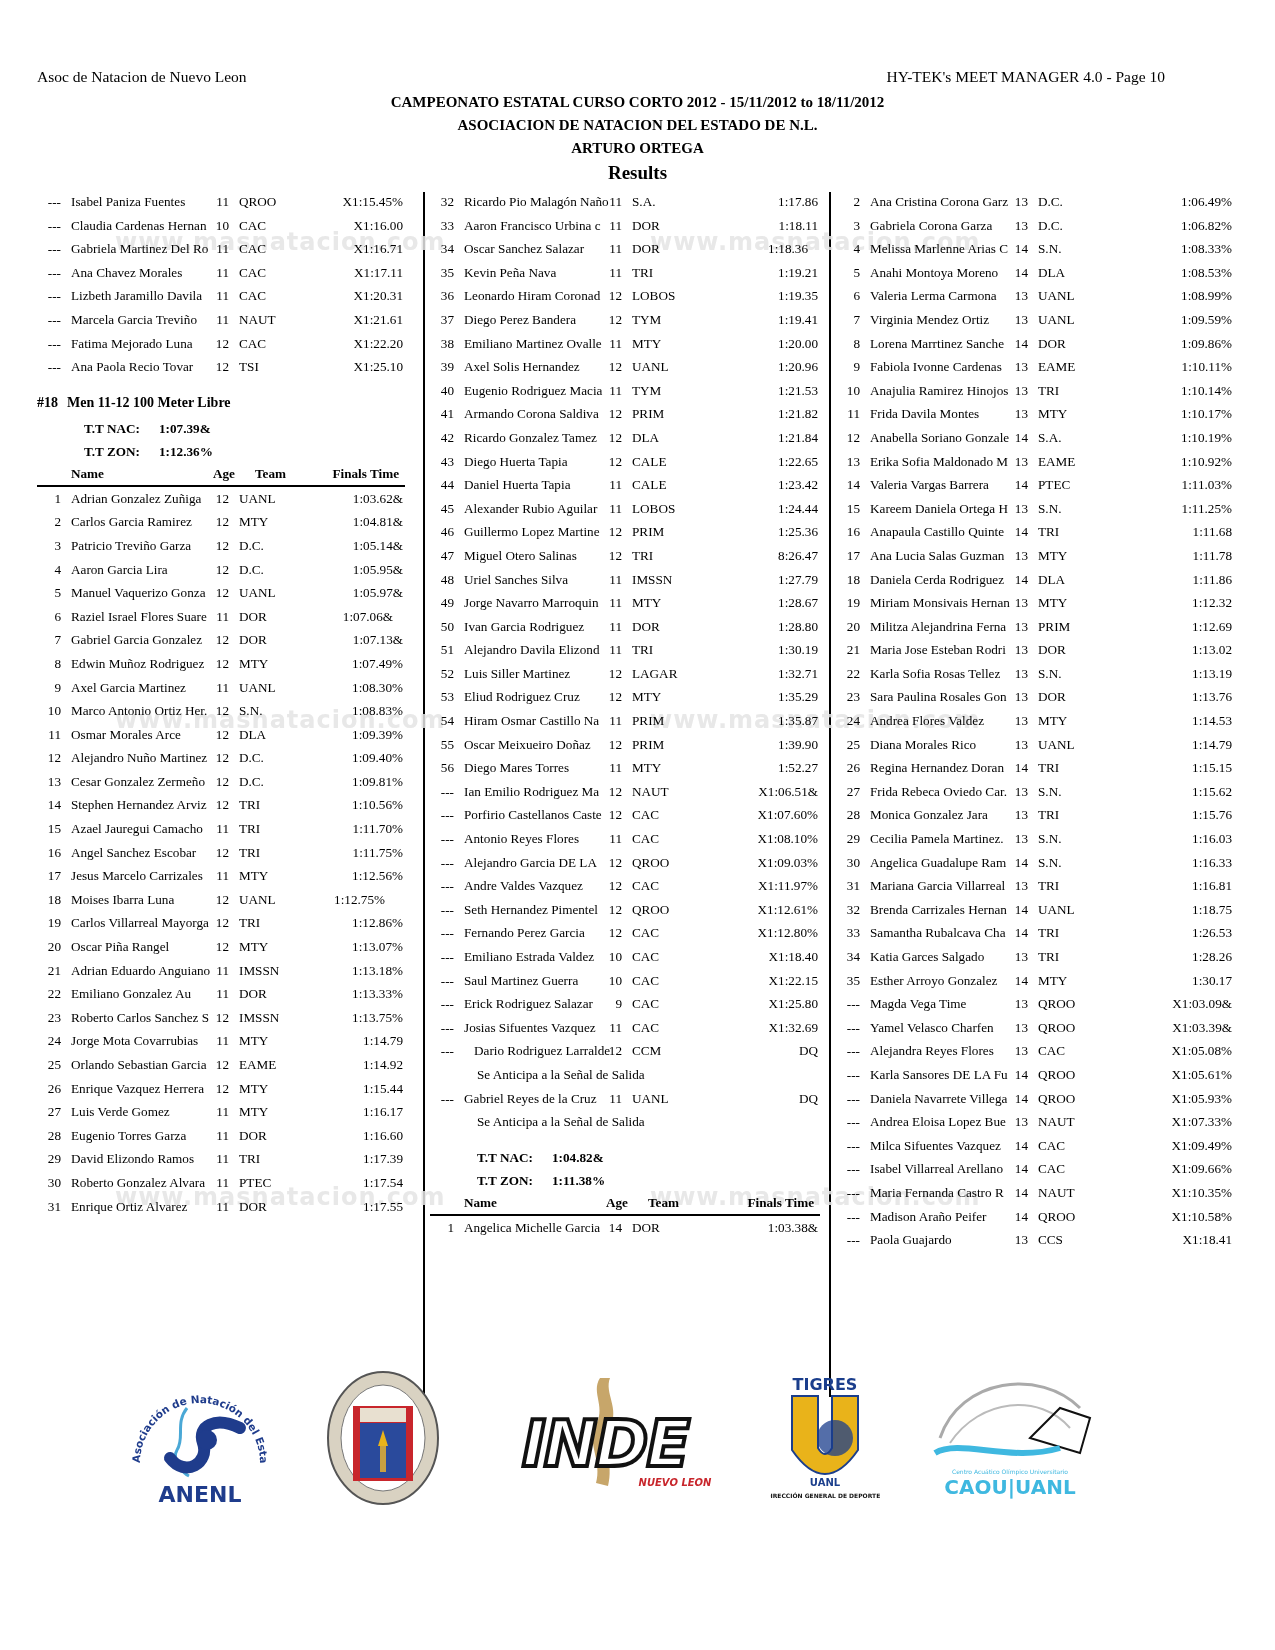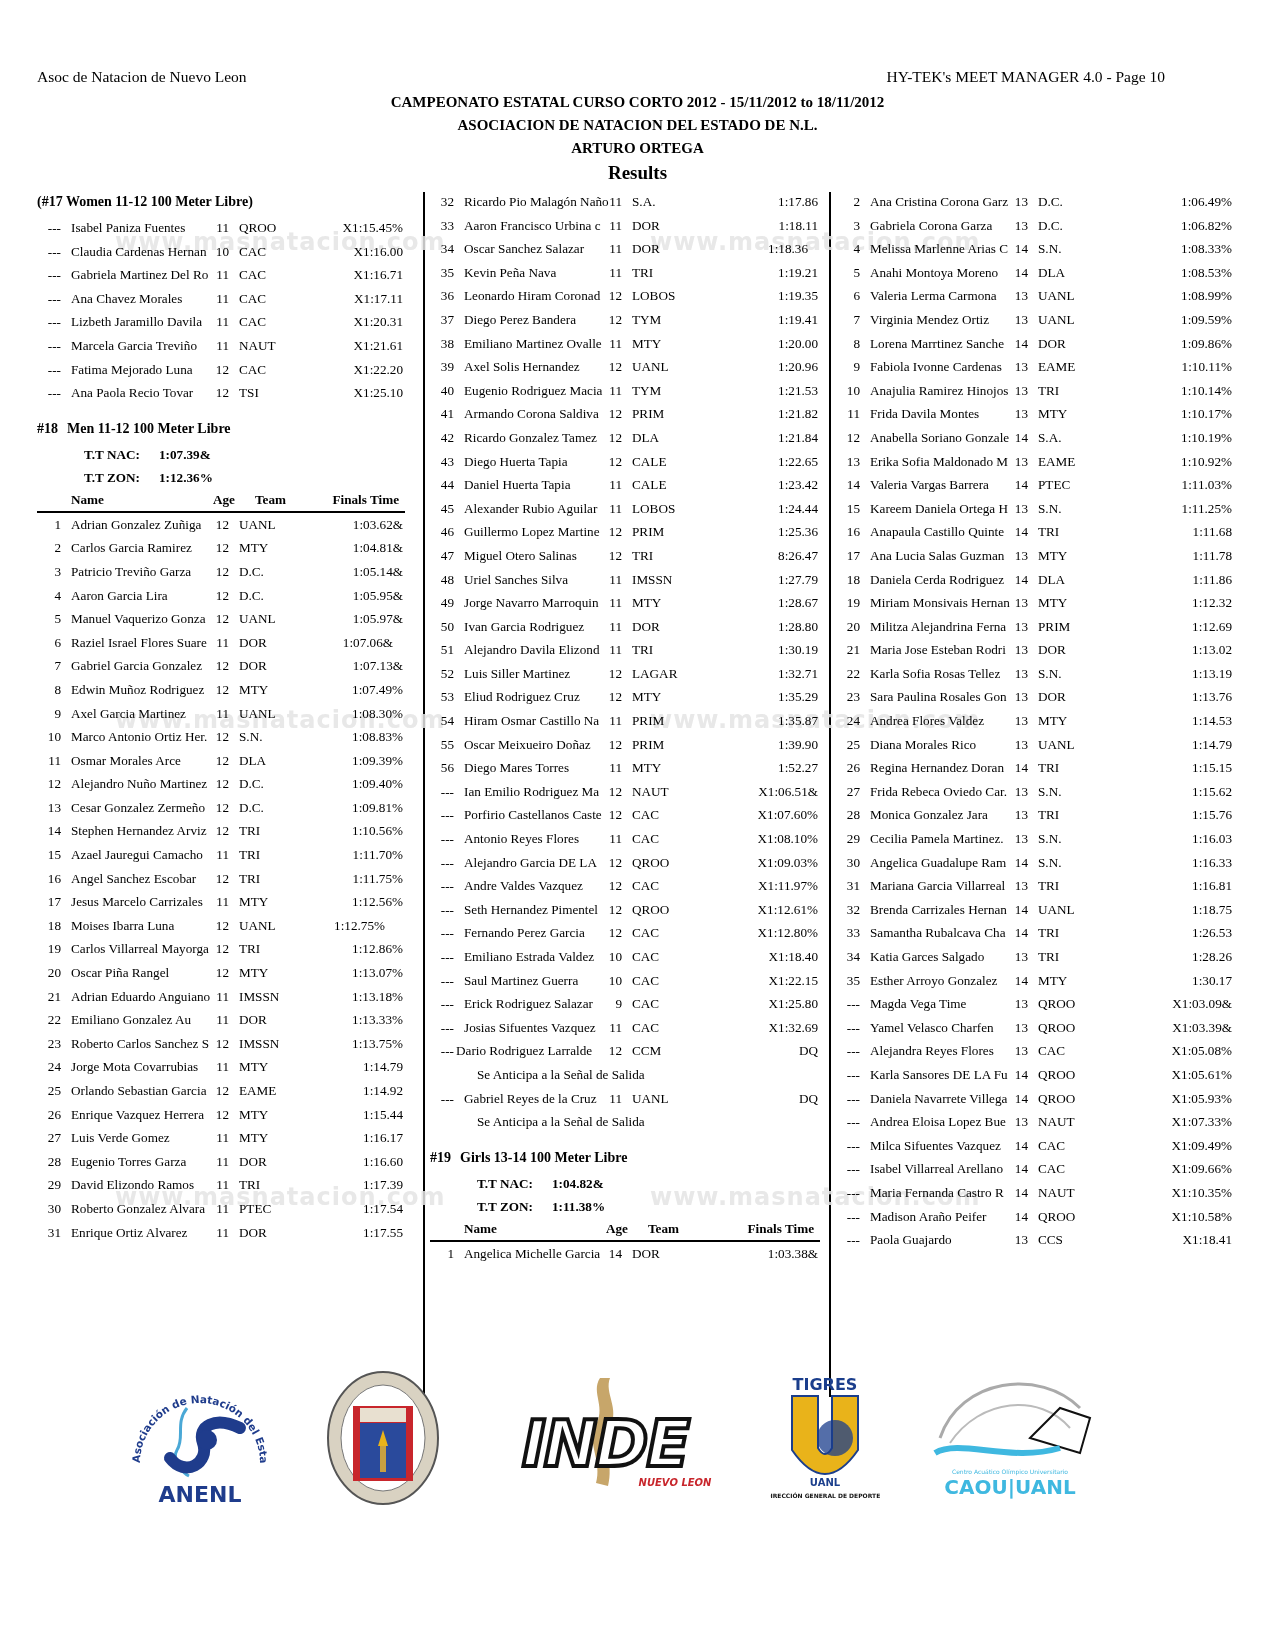--- a/index.html
+++ b/index.html
@@ -55,23 +55,20 @@
 <div class="vline v2"></div>
 
 <div class="wm" style="left:115px;top:228px;">www.masnatacion.com</div>
 <div class="wm" style="left:650px;top:228px;">www.masnatacion.com</div>
 <div class="wm" style="left:115px;top:706px;">www.masnatacion.com</div>
 <div class="wm" style="left:650px;top:706px;">www.masnatacion.com</div>
 <div class="wm" style="left:115px;top:1183px;">www.masnatacion.com</div>
 <div class="wm" style="left:650px;top:1183px;">www.masnatacion.com</div>
 
 <div class="col col1">
-  <div class="ev-title">
-      <span style="left:0">(#17  Women 11-12 100 Meter Libre)</span>
-    </div>
   <div id="ev17-rows">
       <div class="row">
         <span class="c-place" style="left:0">---</span>
         <span class="c-name" style="left:34px">Isabel Paniza Fuentes</span>
         <span class="c-age" style="left:172px">11</span>
         <span class="c-team" style="left:202px">QROO</span>
         <span class="c-time" style="right:2px">X1:15.45%</span>
       </div>
       <div class="row">
         <span class="c-place" style="left:0">---</span>
@@ -614,44 +611,40 @@
         <span class="c-place" style="left:0">---</span>
         <span class="c-name" style="left:34px">Josias Sifuentes Vazquez</span>
         <span class="c-age" style="left:172px">11</span>
         <span class="c-team" style="left:202px">CAC</span>
         <span class="c-time" style="right:2px">X1:32.69</span>
       </div>
     </div>
   <div id="ev18-dq">
       <div class="row">
         <span class="c-place" style="left:0">---</span>
-        <span class="c-name" style="left:26px">Dario Rodriguez Larralde</span>
+        <span class="c-name" style="left:44px">Dario Rodriguez Larralde</span>
         <span class="c-age" style="left:172px">12</span>
         <span class="c-team" style="left:202px">CCM</span>
         <span class="c-time" style="right:2px">DQ</span>
       </div>
       <div class="note">
         <span style="left:47px">Se Anticipa a la Señal de Salida</span>
       </div>
       <div class="row">
         <span class="c-place" style="left:0">---</span>
         <span class="c-name" style="left:34px">Gabriel Reyes de la Cruz</span>
         <span class="c-age" style="left:172px">11</span>
         <span class="c-team" style="left:202px">UANL</span>
         <span class="c-time" style="right:2px">DQ</span>
       </div>
       <div class="note">
         <span style="left:47px">Se Anticipa a la Señal de Salida</span>
       </div>
     </div>
   <div class="spacer"></div>
-  <div class="ev-title">
-    <span style="left:0">#19</span>
-    <span style="left:30px">Girls 13-14 100 Meter Libre</span>
-  </div>
   <div class="std">
     <span style="left:47px">T.T NAC:</span>
     <span style="left:122px">1:04.82&amp;</span>
   </div>
   <div class="std">
     <span style="left:47px">T.T ZON:</span>
     <span style="left:122px">1:11.38%</span>
   </div>
   <div class="colhdr">
     <span style="left:34px">Name</span>

